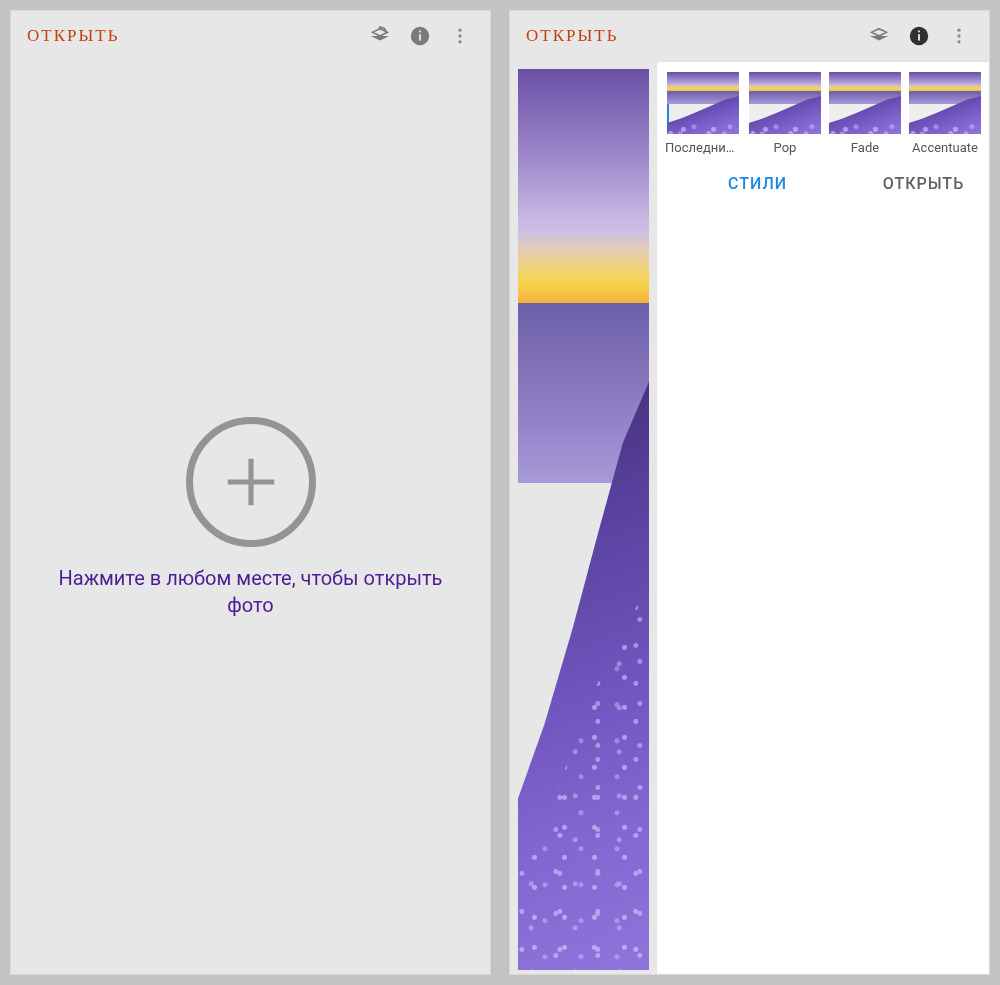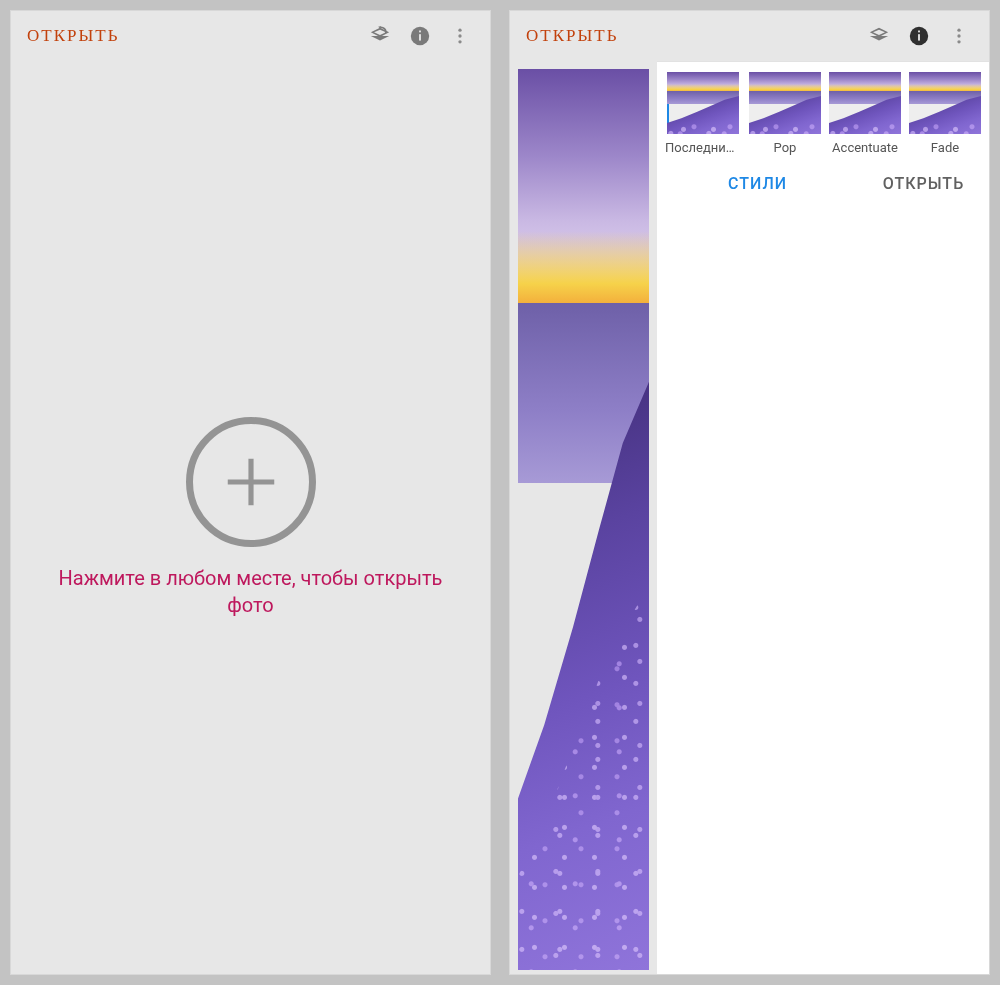--- a/index.html
+++ b/index.html
@@ -57,21 +57,21 @@
     border-radius: 50%;
     border: 7px solid #949494;
     display: flex; align-items: center; justify-content: center;
     cursor: pointer;
   }
   .plus-circle svg { fill: #949494; }
   .hint {
     width: 85%;
     text-align: center;
     font-size: 20px;
-    color: #be185d;
+    color: #4c1d95;
     line-height: 1.35;
   }
 
   
   .right-body {
     flex: 1;
     display: flex;
     flex-direction: row;
   }
   .canvas {
@@ -260,31 +260,31 @@
             <div class="lbl">Pop</div>
           </div>
           <div class="thumb">
             <div class="pic">
               <div class="sky1"></div>
               <div class="sunband"></div>
               <div class="sea"></div>
               <div class="hill"></div>
               <div class="flowers"></div>
             </div>
+            <div class="lbl">Fade</div>
+          </div>
+          <div class="thumb">
+            <div class="pic">
+              <div class="sky1"></div>
+              <div class="sunband"></div>
+              <div class="sea"></div>
+              <div class="hill"></div>
+              <div class="flowers"></div>
+            </div>
             <div class="lbl">Accentuate</div>
-          </div>
-          <div class="thumb">
-            <div class="pic">
-              <div class="sky1"></div>
-              <div class="sunband"></div>
-              <div class="sea"></div>
-              <div class="hill"></div>
-              <div class="flowers"></div>
-            </div>
-            <div class="lbl">Fade</div>
           </div>
         </div>
       <div class="tabs">
         <div class="tab active">СТИЛИ</div>
         <div class="tab">ОТКРЫТЬ</div>
       </div>
     </div>
   </div>
 </div>
 

